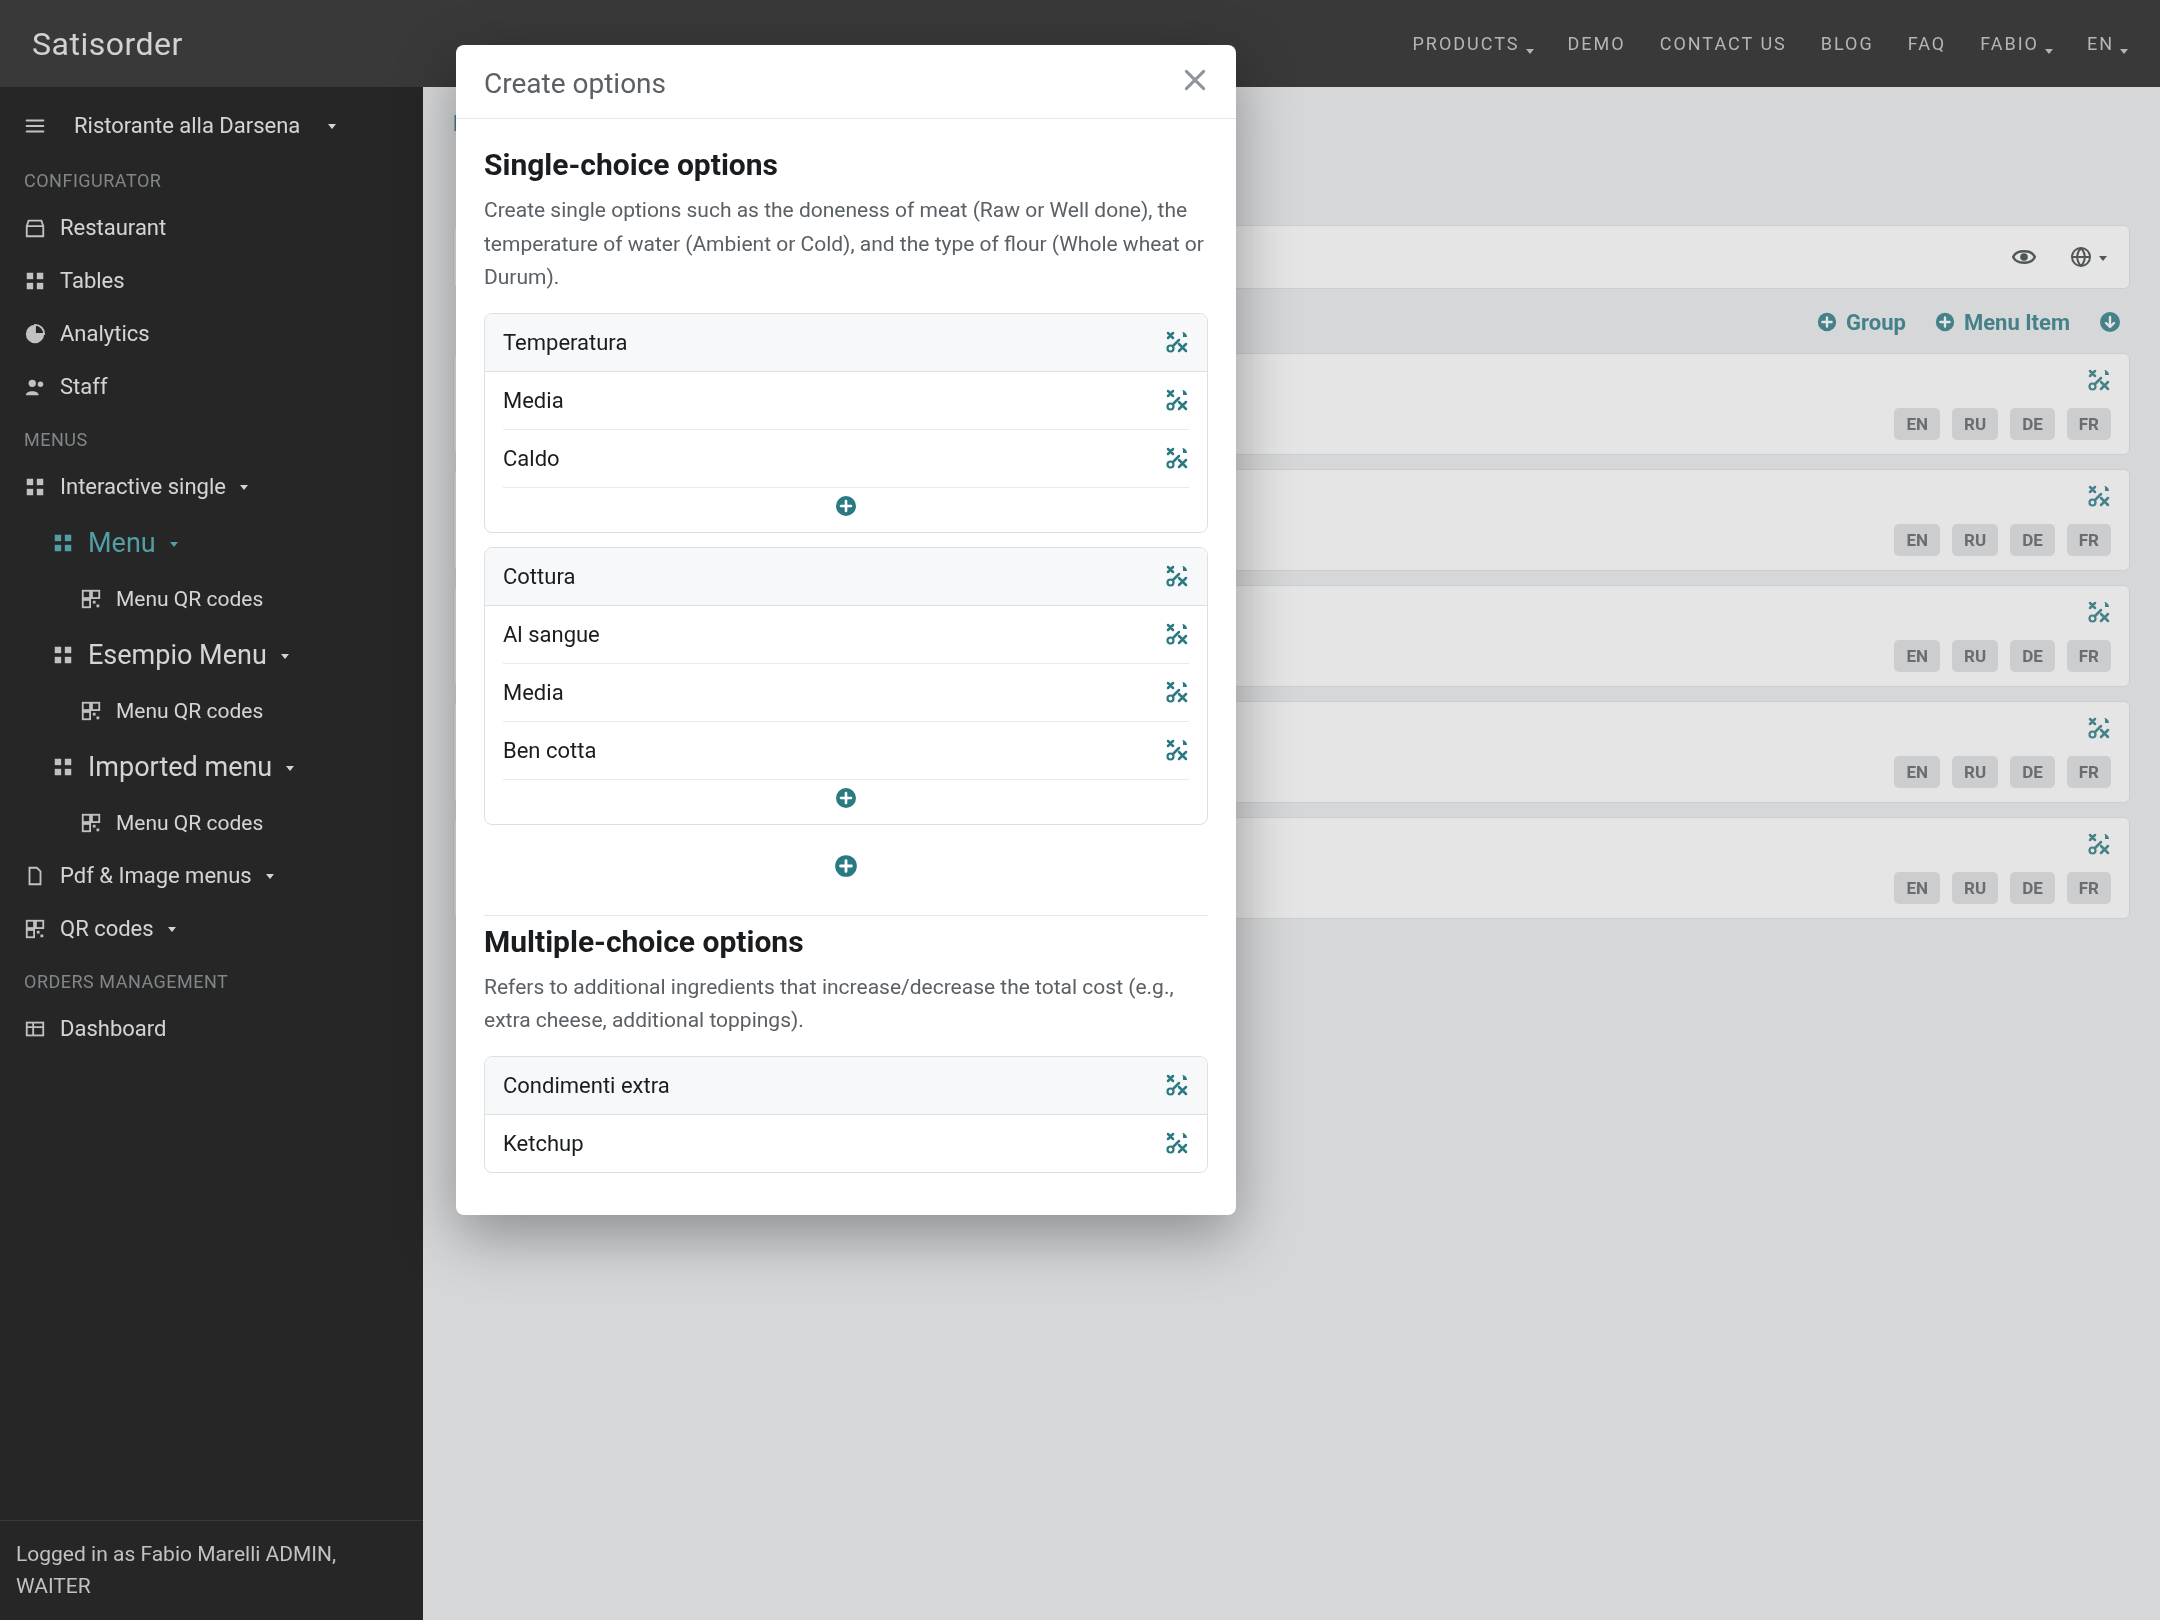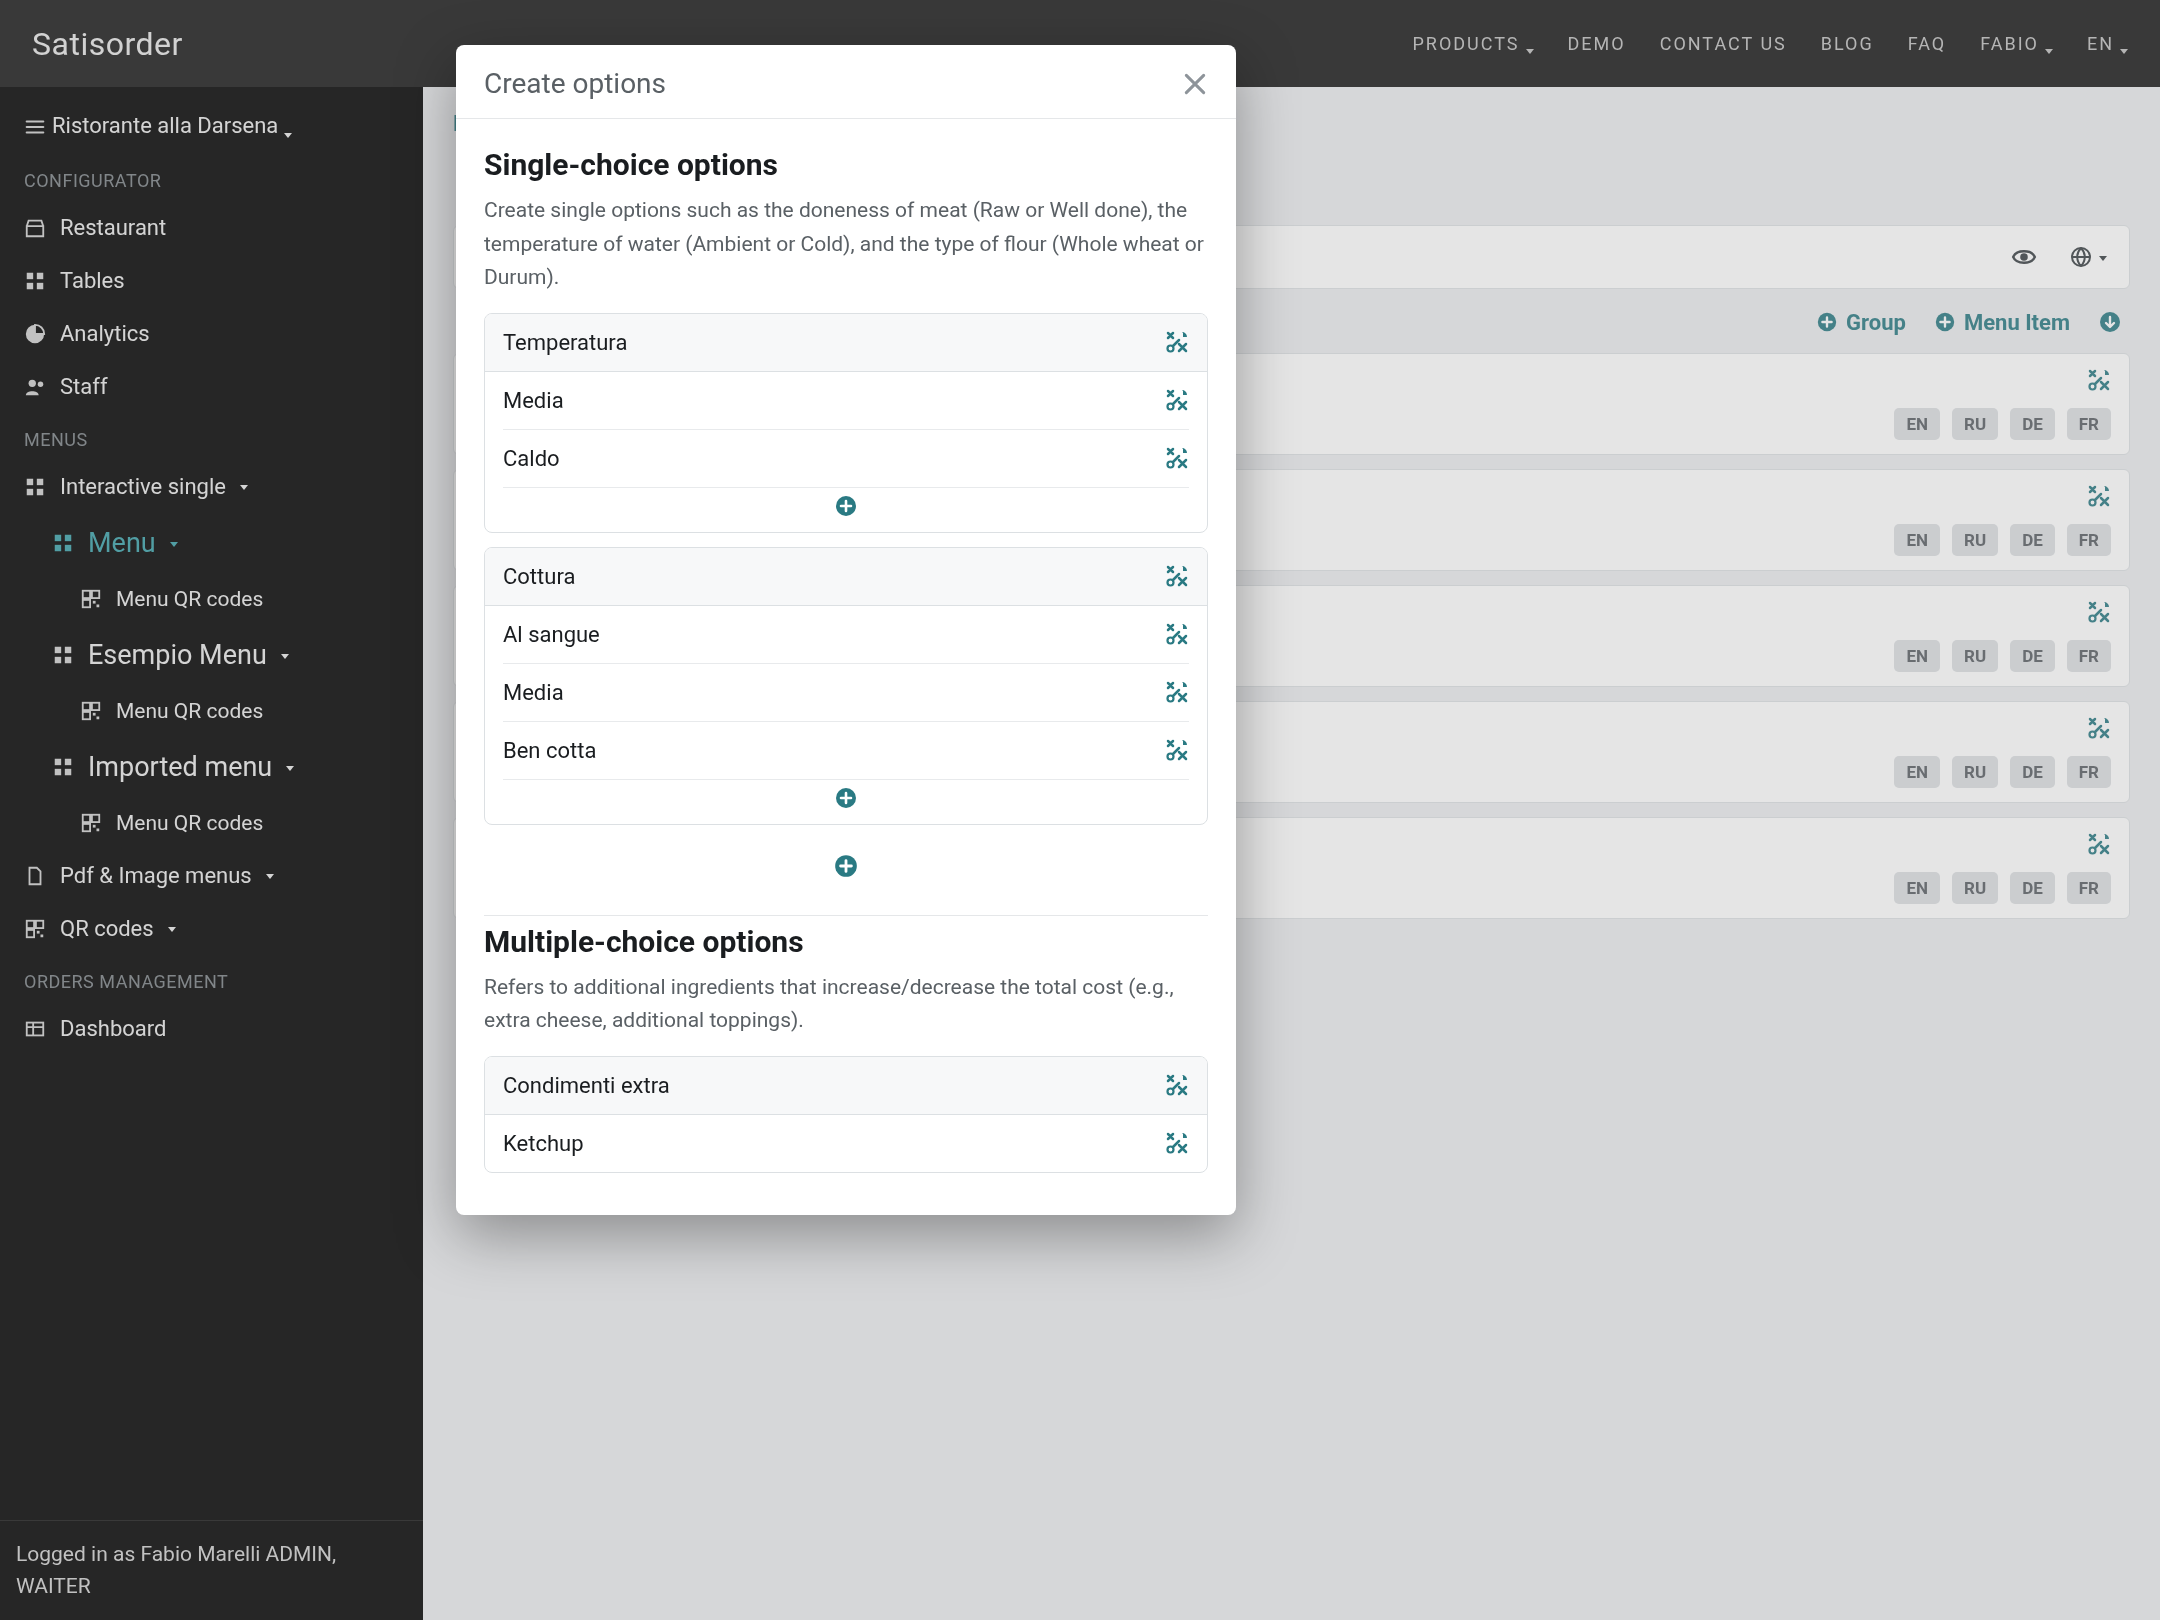--- a/index.html
+++ b/index.html
@@ -23,21 +23,21 @@
 
   
   .top-header{height:87px;background:var(--dark-header);display:flex;align-items:center;padding:0 32px;justify-content:space-between;position:relative;z-index:1}
   .brand{color:#e6e6e6;font-size:32px;font-weight:400;letter-spacing:0.5px}
   .top-nav{display:flex;gap:34px;align-items:center}
   .top-nav>div{color:#bfbfbf;font-size:18px;letter-spacing:2px;text-transform:uppercase;display:flex;align-items:flex-end;gap:6px;cursor:pointer}
   .caret-sm{width:0;height:0;border-left:4px solid transparent;border-right:4px solid transparent;border-top:5px solid currentColor;margin-top:2px}
 
   
   .sidebar{position:absolute;top:87px;left:0;bottom:0;width:423px;background:var(--sidebar-bg);color:var(--text);padding-top:10px;overflow:hidden}
-  .side-rest{display:flex;align-items:flex-end;gap:6px;padding:16px 24px;font-size:22px;color:#e8e8e8}
+  .side-rest{display:flex;align-items:center;gap:28px;padding:16px 24px;font-size:22px;color:#e8e8e8}
   .side-section{color:#7a8085;font-size:18px;padding:16px 24px 10px;letter-spacing:0.5px}
   .side-item{display:flex;align-items:center;gap:14px;padding:14px 24px;font-size:22px;color:#e8e8e8;cursor:pointer}
   .side-sub0 .side-item{padding-left:24px}
   .side-sub1{padding-left:28px}
   .side-sub1 .side-item{font-size:27px}
   .side-sub1 .side-item.active{color:var(--link)}
   .side-sub2{padding-left:28px}
   .side-sub2 .side-item{font-size:21px}
   .side-footer{position:absolute;bottom:0;left:0;right:0;padding:18px 16px;font-size:21px;color:#cfcfcf;line-height:1.5;border-top:1px solid #1a1a1a}
 
@@ -54,21 +54,21 @@
   .menu-row{background:#fff;border:1px solid var(--card-border);border-radius:6px;margin-bottom:14px;padding:14px 18px;display:flex;flex-direction:column;gap:16px}
   .row-top{display:flex;justify-content:flex-end}
   .row-bottom{display:flex;justify-content:flex-end;gap:12px}
   .lang-badge{background:var(--lang-bg);color:var(--lang-text);font-size:17px;font-weight:700;padding:6px 12px;border-radius:5px}
 
   
   .dim{position:absolute;inset:0;background:var(--overlay);z-index:2}
 
   
   .modal{position:absolute;top:45px;left:456px;width:780px;max-height:1216px;background:#fff;border-radius:8px;box-shadow:0 20px 60px rgba(0,0,0,0.35);z-index:3;display:flex;flex-direction:column;overflow:hidden}
-  .modal-header{display:flex;justify-content:space-between;align-items:center;padding:22px 28px 18px;border-bottom:1px solid #e5e7e9}
+  .modal-header{display:flex;justify-content:space-between;align-items:flex-start;padding:22px 28px 18px;border-bottom:1px solid #e5e7e9}
   .modal-title{font-size:28px;color:#5a6065}
   .close-x{color:#8e949a;cursor:pointer}
   .modal-body{padding:20px 28px 28px;overflow:auto}
   .sec-title{font-size:30px;font-weight:700;color:#1a1d20;margin-top:8px;margin-bottom:12px}
   .sec-desc{font-size:21px;color:#5a6065;line-height:1.6;margin-bottom:18px}
   .opt-group{border:1px solid var(--card-border);border-radius:8px;margin-bottom:14px;overflow:hidden}
   .opt-head{background:var(--card-header);padding:16px 18px;display:flex;justify-content:space-between;align-items:center;font-size:22px;color:#1a1d20;border-bottom:1px solid var(--card-border)}
   .opt-body{padding:0 18px}
   .opt-row{display:flex;justify-content:space-between;align-items:center;padding:16px 0;border-bottom:1px solid #e8eaec;font-size:22px;color:#1a1d20}
   .opt-row:last-of-type{border-bottom:none}

